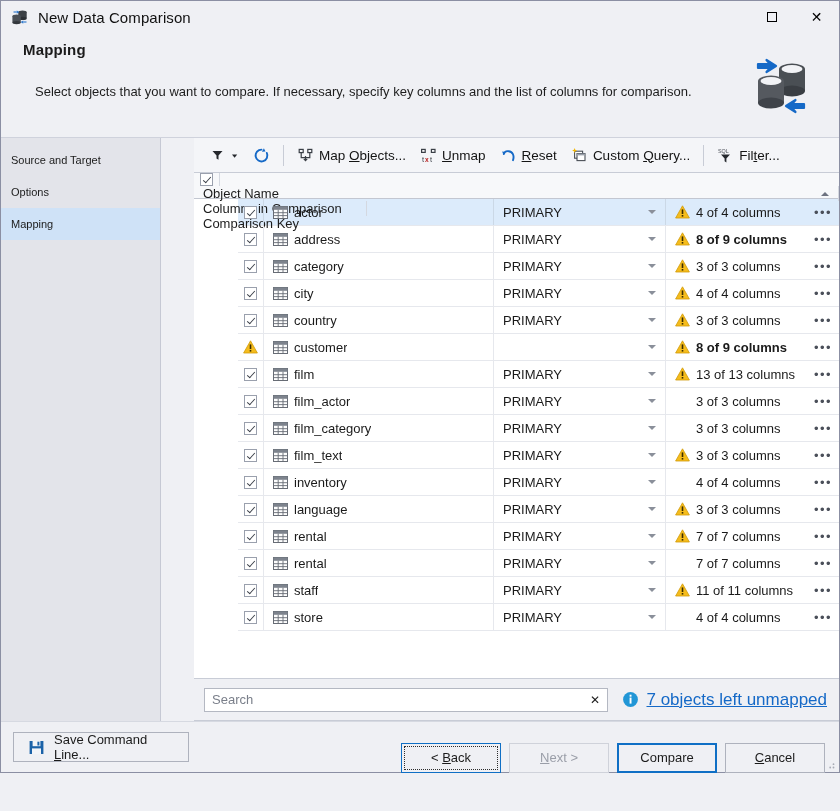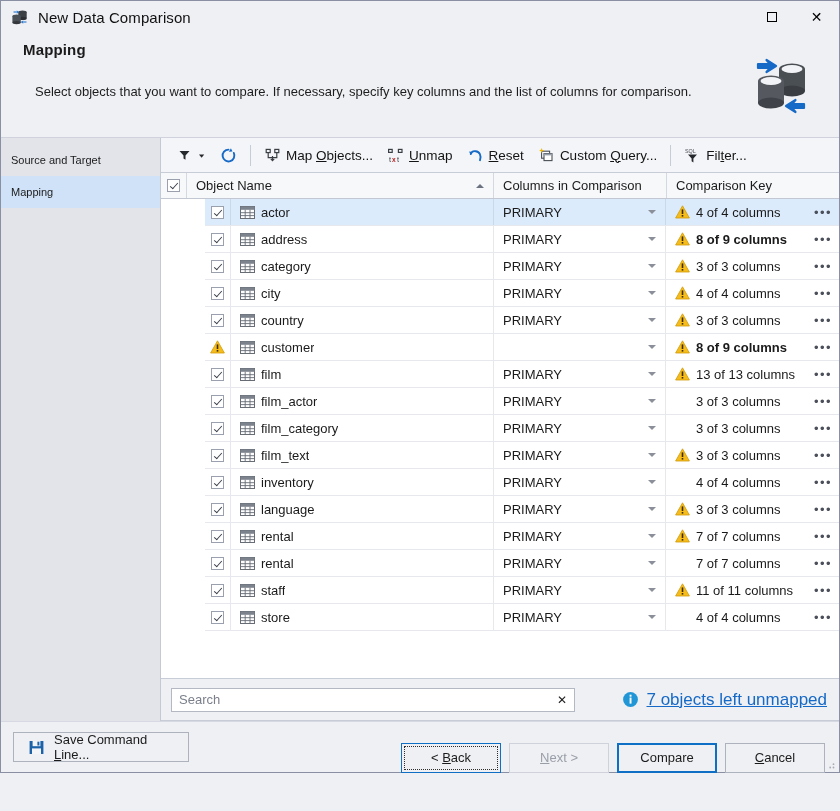--- a/index.html
+++ b/index.html
@@ -59,20 +59,21 @@
   .side-item {
     height:32px; display:flex; align-items:center;
     padding-left:10px; font-size:11px; color:#1b1b1b; cursor:default;
   }
   .side-item.active { background:#cfe2f7; }
 
   .content {
     flex:1; min-width:0; background:#84cc16;
     display:flex; flex-direction:column;
     padding: 0;
+    margin-left: 33px;
   }
 
   
   .toolbar {
     height:35px; min-height:35px;
     background:#f4f5f8;
     border-bottom:1px solid #c8ccd6;
     display:flex; align-items:center;
     padding-left:8px;
     gap:0;
@@ -90,21 +91,21 @@
   .grid-wrap {
     flex:1; min-height:0; background:#fff;
     border-bottom:1px solid #c8ccd6;
     display:flex; flex-direction:column;
     overflow:hidden;
   }
   .grid-head {
     display:flex; height:26px; min-height:26px;
     background:#f7f8fa;
     border-bottom:1px solid #c3c7d1;
-    font-size:13px; color:#1b1b1b;
+    font-size:13px; color:#1b1b1b;flex-direction:column;
   }
   .gh {
     display:flex; align-items:center; position:relative;
     border-right:1px solid #d4d8e0; padding-left:9px; cursor:default;
   }
   .gh:last-child { border-right:none; }
   .col-chk { width:26px; min-width:26px; justify-content:center; padding-left:0; }
   .col-name { flex:1; min-width:0; }
   .col-key  { width:172px; min-width:172px; }
   .col-cols { width:173px; min-width:173px; }
@@ -240,20 +241,23 @@
       </svg>
     </span>
   </div>
 
   <div class="body-area">
 
     <div class="sidebar">
       <div class="side-item">
         <span>Source and Target</span>
       </div>
+      <div class="side-item">
+        <span>Options</span>
+      </div>
       <div class="side-item active">
         <span>Mapping</span>
       </div>
     </div>
 
     <div class="content">
 
       <div class="toolbar">
         <div class="tb-btn" style="gap:4px;">
           <span class="tb-ico">

